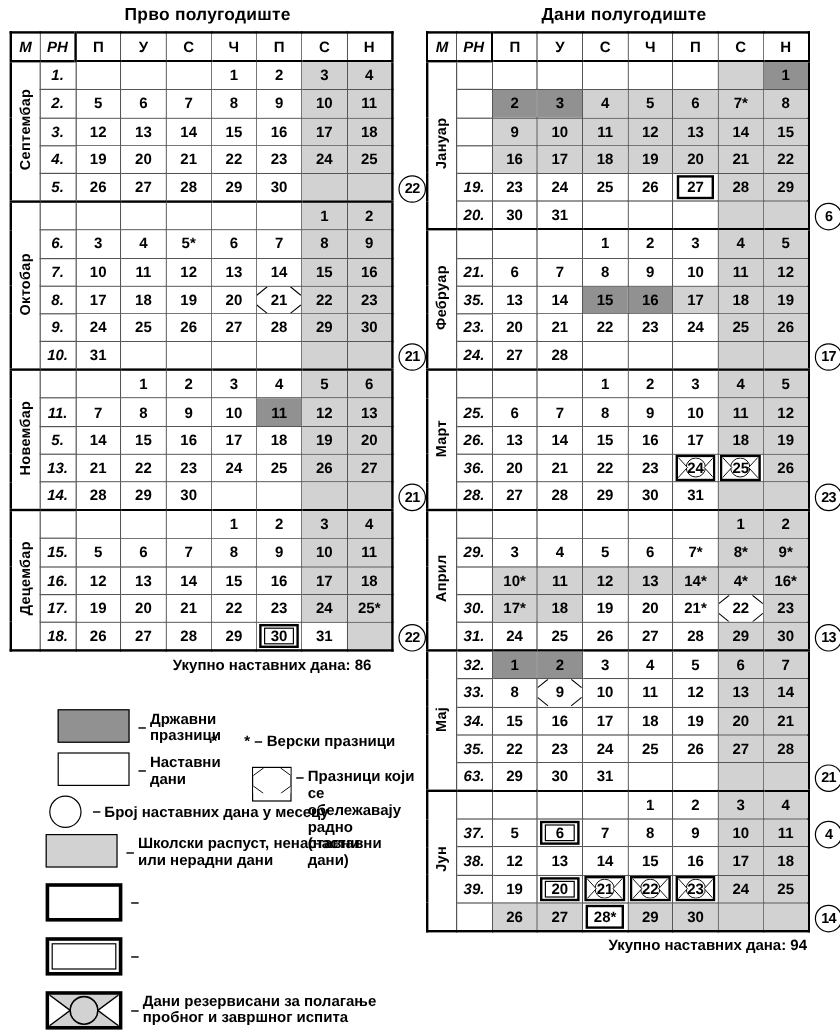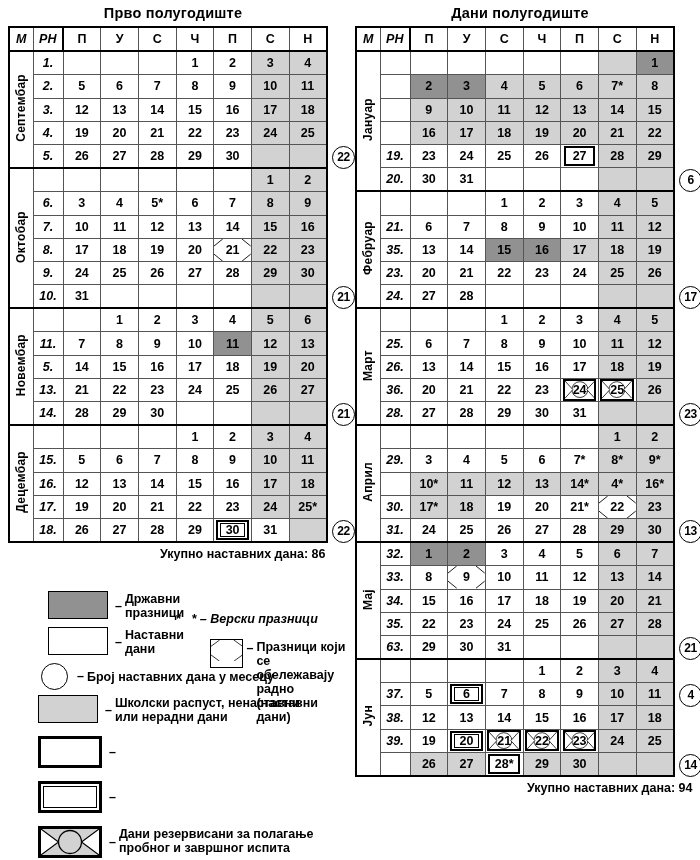--- a/index.html
+++ b/index.html
@@ -782,22 +782,22 @@
         <div class="count" style="left: 324px; top: 168.969px;">6</div>
         <div class="count" style="left: 324px; top: 285.906px;">17</div>
         <div class="count" style="left: 324px; top: 402.844px;">23</div>
         <div class="count" style="left: 324px; top: 519.781px;">13</div>
         <div class="count" style="left: 324px; top: 636.719px;">21</div>
         <div class="count" style="left: 324px; top: 753.656px;">14</div>
         <div class="count" style="left: 324px; top: 683.844px;">4</div>
       </div>
   </div>
 
-  <div class="total" id="total1" style="left: 160px; top: 547.125px;">Укупно наставних дана: 86</div>
-  <div class="total" id="total2" style="left: 507px; top: 781px; margin-left: 20px;">Укупно наставних дана: 94</div>
+  <div class="total" id="total1" style="left: 144px; top: 547.125px;">Укупно наставних дана: 86</div>
+  <div class="total" id="total2" style="left: 507px; top: 781px;">Укупно наставних дана: 94</div>
 
   <div class="legend">
 
     <div class="leg-row" style="margin-top:8px;margin-left:38px;">
       <div class="sw">
           <div class="sw-box dark"></div>
         </div>
       <div class="dash">–</div>
       <div class="leg-txt" style="white-space:pre-line;">Државни
 празници</div>
@@ -855,21 +855,21 @@
           </svg>
         </div>
       </div>
       <div class="dash">–</div>
       <div class="leg-txt" style="white-space:pre-line;">Дани резервисани за полагање
 пробног и завршног испита</div>
     </div>
 
     <div class="leg-abs" style="left:166px;top:26px;">
       <span class="star">*</span>
-      <span class="leg-txt" style="display:inline;margin-left:6px;font-style:italic;">* – Верски празници</span>
+      <span class="leg-txt" style="display:inline;margin-left:18px;">* – Верски празници</span>
     </div>
 
     <div class="leg-abs" style="left:200px;top:56px;display:flex;align-items:flex-start;">
       <div class="oct-sw">
         <svg viewBox="0 0 40 27" preserveAspectRatio="none">
           <path d="M0 0 L11 0 L0 8 Z M40 0 L29 0 L40 8 Z M0 27 L11 27 L0 19 Z M40 27 L29 27 L40 19 Z" fill="#fff"></path>
           <path d="M0 8 L11 0 M29 0 L40 8 M40 19 L29 27 M11 27 L0 19" stroke="#000" stroke-width="1" fill="none"></path>
         </svg>
       </div>
       <div class="dash" style="padding-top:2px;align-self:flex-start;">–</div>

